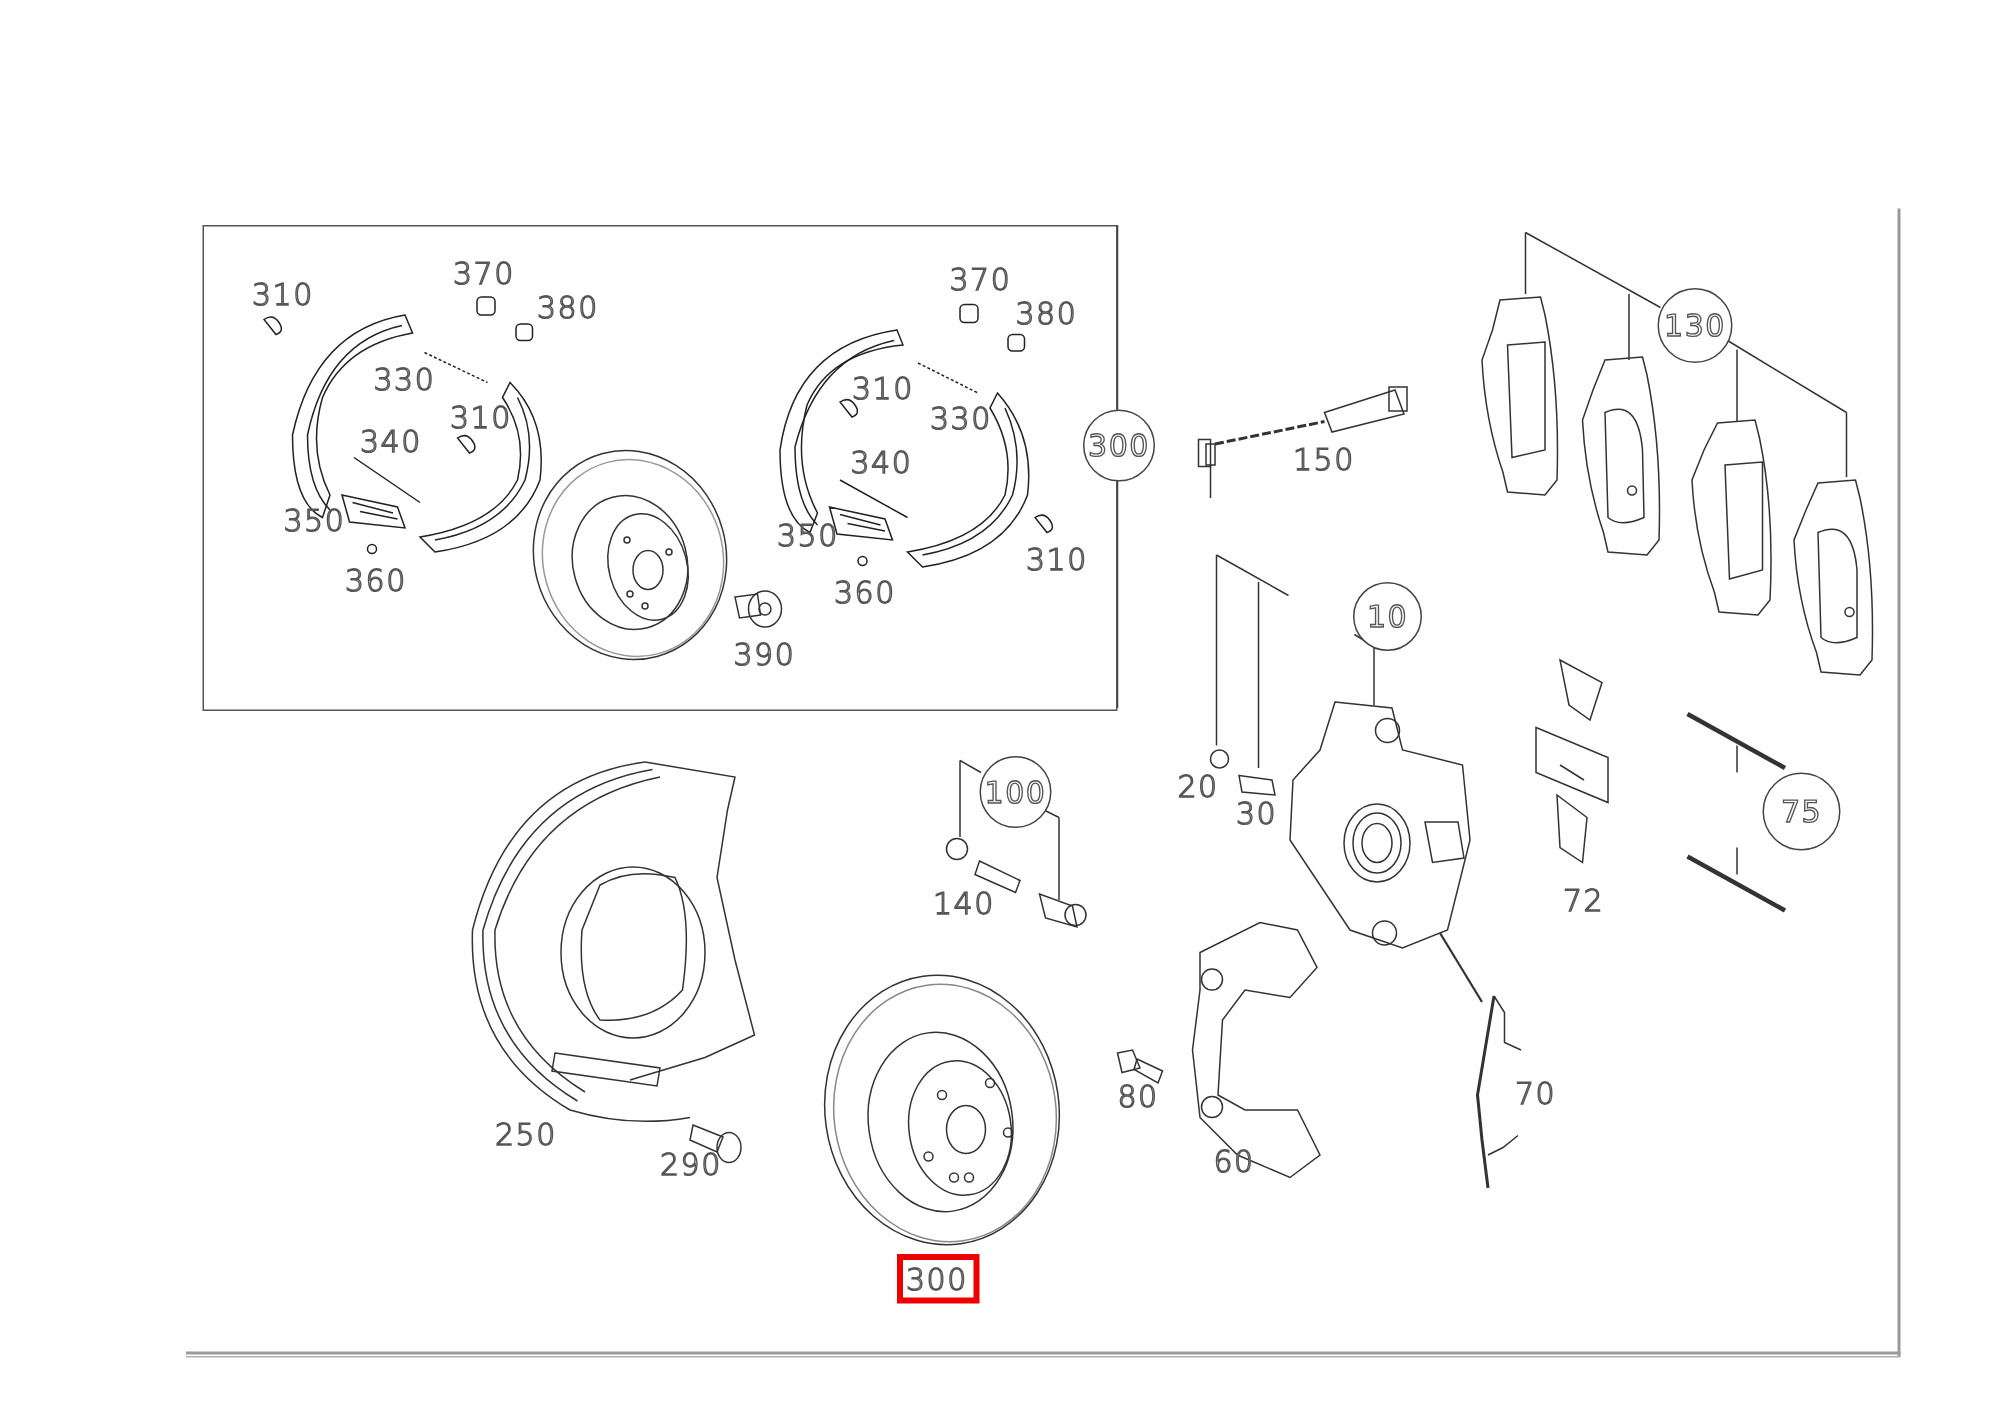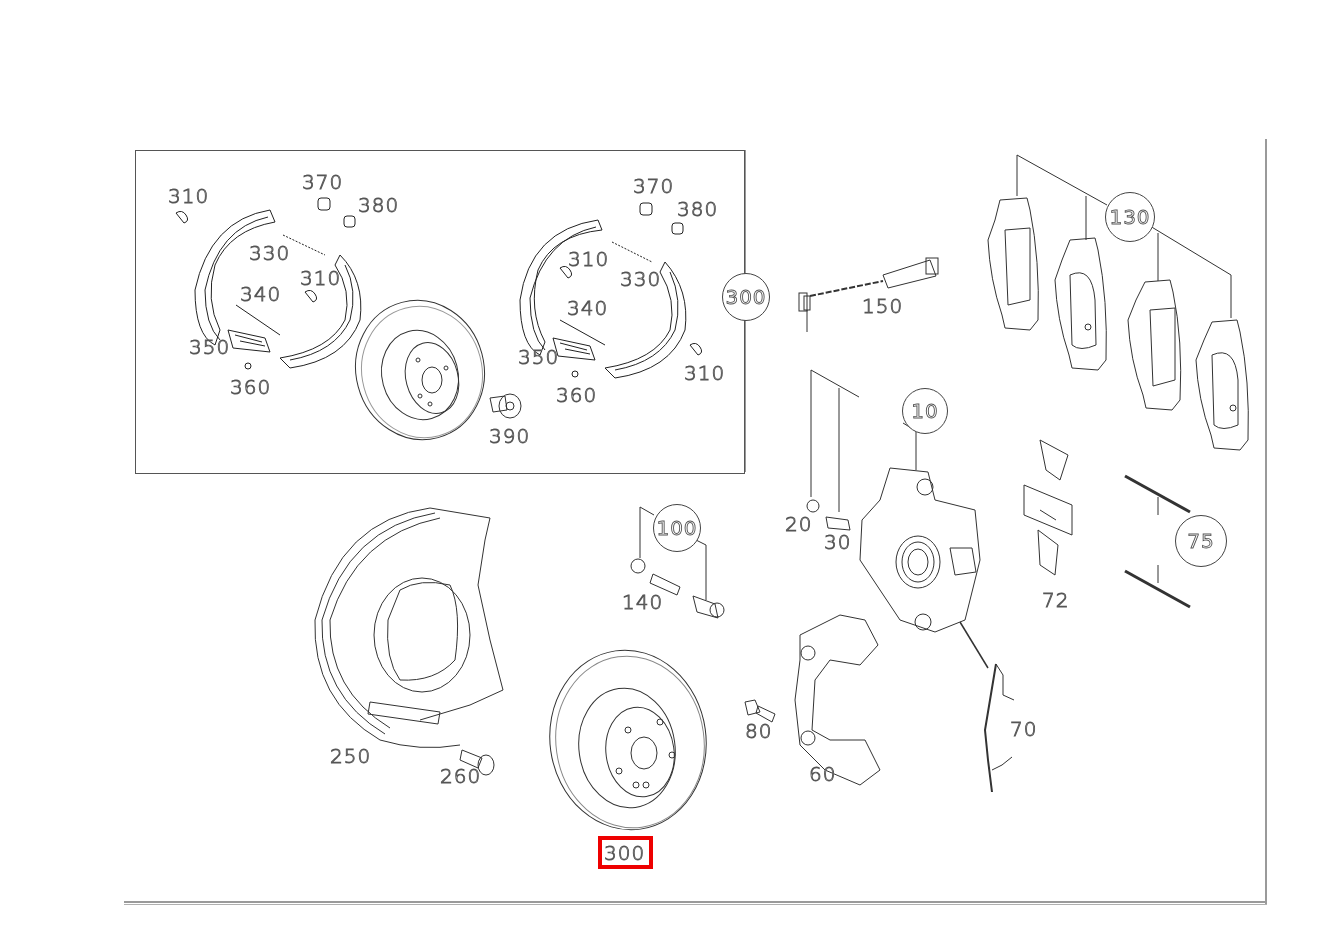--- a/index.html
+++ b/index.html
@@ -242,20 +242,20 @@
   <div class="circ" style="left:1175px;top:515px;width:50px;height:50px">
     <span>75</span>
   </div>
 
   <div class="lbl" style="left:862px;top:296px">150</div>
   <div class="lbl" style="left:785px;top:514px">20</div>
   <div class="lbl" style="left:824px;top:532px">30</div>
   <div class="lbl" style="left:622px;top:592px">140</div>
   <div class="lbl" style="left:1042px;top:590px">72</div>
   <div class="lbl" style="left:330px;top:746px">250</div>
-  <div class="lbl" style="left:440px;top:766px">260</div>
+  <div class="lbl" style="left:440px;top:766px">290</div>
   <div class="lbl" style="left:745px;top:721px">80</div>
   <div class="lbl" style="left:1010px;top:719px">70</div>
   <div class="lbl" style="left:809px;top:764px">60</div>
   <div class="lbl" style="left:604px;top:843px">300</div>
 
   <div class="highlight"></div>
 </div>
 
 </body></html>

